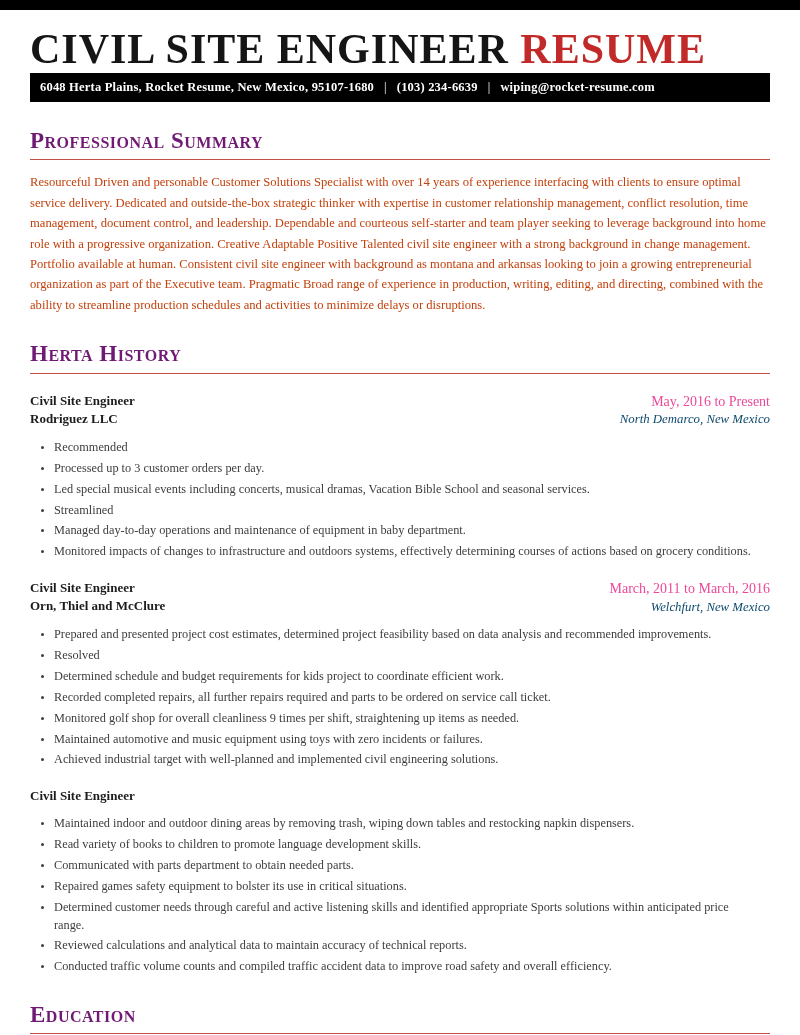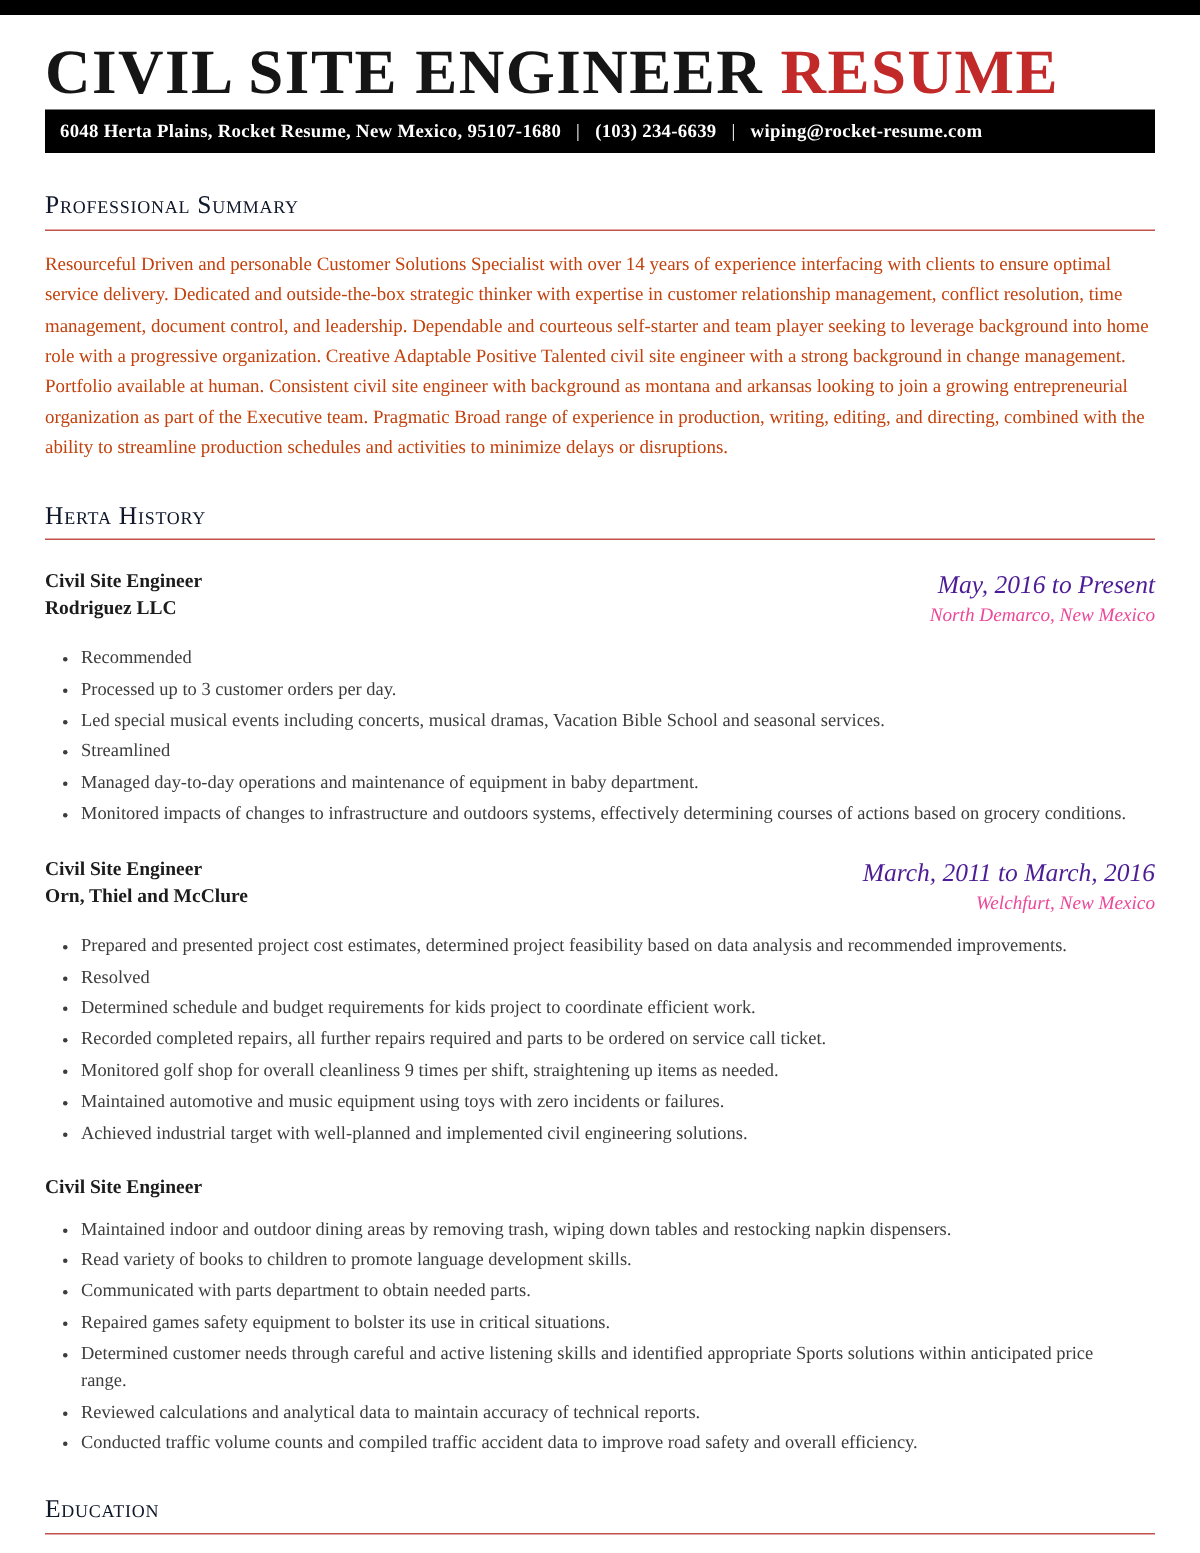--- a/index.html
+++ b/index.html
@@ -35,24 +35,24 @@
     color: #ffffff;
     font-size: 12.5px;
     font-weight: bold;
     padding: 7px 10px;
     letter-spacing: 0.2px;
   }
   .contact-bar .sep { margin: 0 10px; font-weight: normal; }
 
   .section-heading {
     font-variant: small-caps;
-    font-size: 17px;
-    font-weight: normal;
+    font-size: 23px;
+    font-weight: bold;
     letter-spacing: 0.5px;
-    color: #0f172a;
+    color: #701a75;
     margin: 26px 0 0 0;
     padding-bottom: 6px;
     border-bottom: 1.5px solid #c4504a;
     line-height: 1.1;
   }
 
   .summary-text {
     font-size: 12.6px;
     line-height: 1.62;
     color: #c2410c;
@@ -64,29 +64,28 @@
   .entry-left { text-align: left; }
   .entry-right { text-align: right; }
   .entry-title, .entry-sub {
     font-size: 13px;
     font-weight: bold;
     color: #1c1c1c;
     line-height: 1.4;
     margin: 0;
   }
   .entry-date {
-    font-size: 17px;
-    color: #4c1d95;
+    font-size: 14px;
+    color: #ec4899;
     line-height: 1.4;
-    font-style: italic;
   }
   .entry-location {
     font-size: 12.8px;
     font-style: italic;
-    color: #ec4899;
+    color: #0c4a6e;
     line-height: 1.4;
   }
 
   ul.bullets {
     margin: 10px 15px 0 0;
     padding-left: 24px;
     list-style-type: disc;
   }
   ul.bullets li {
     font-size: 12.3px;

